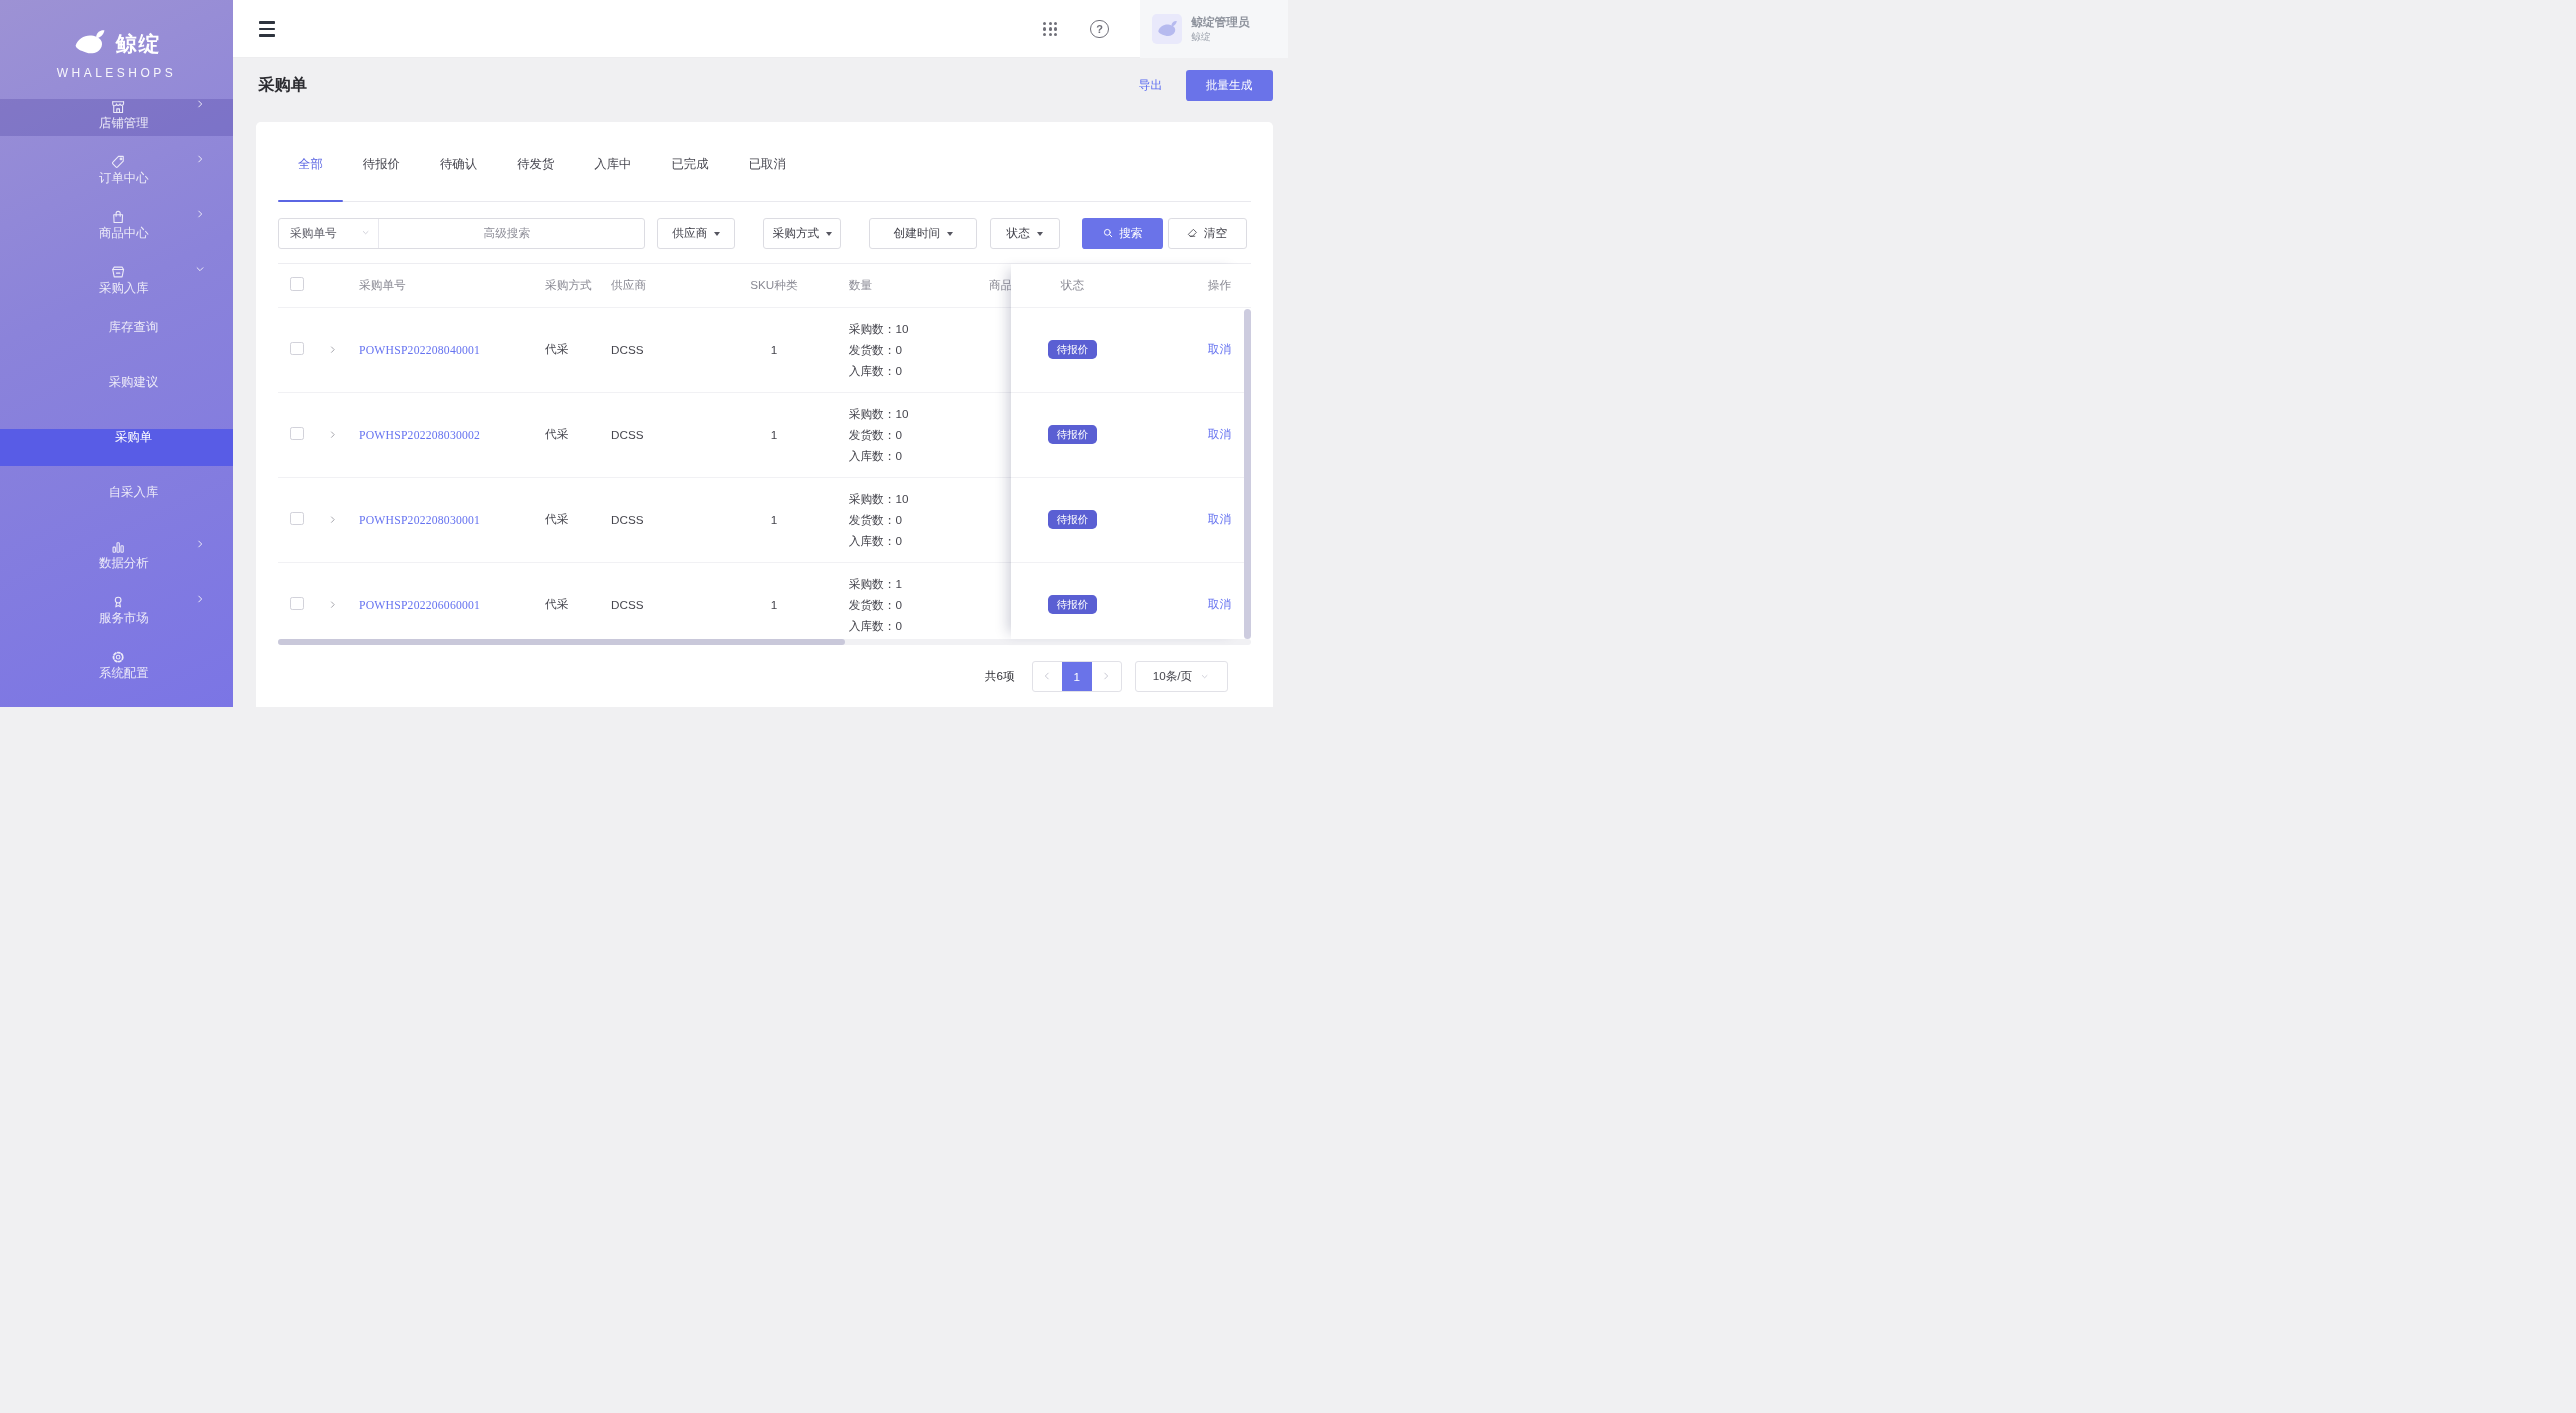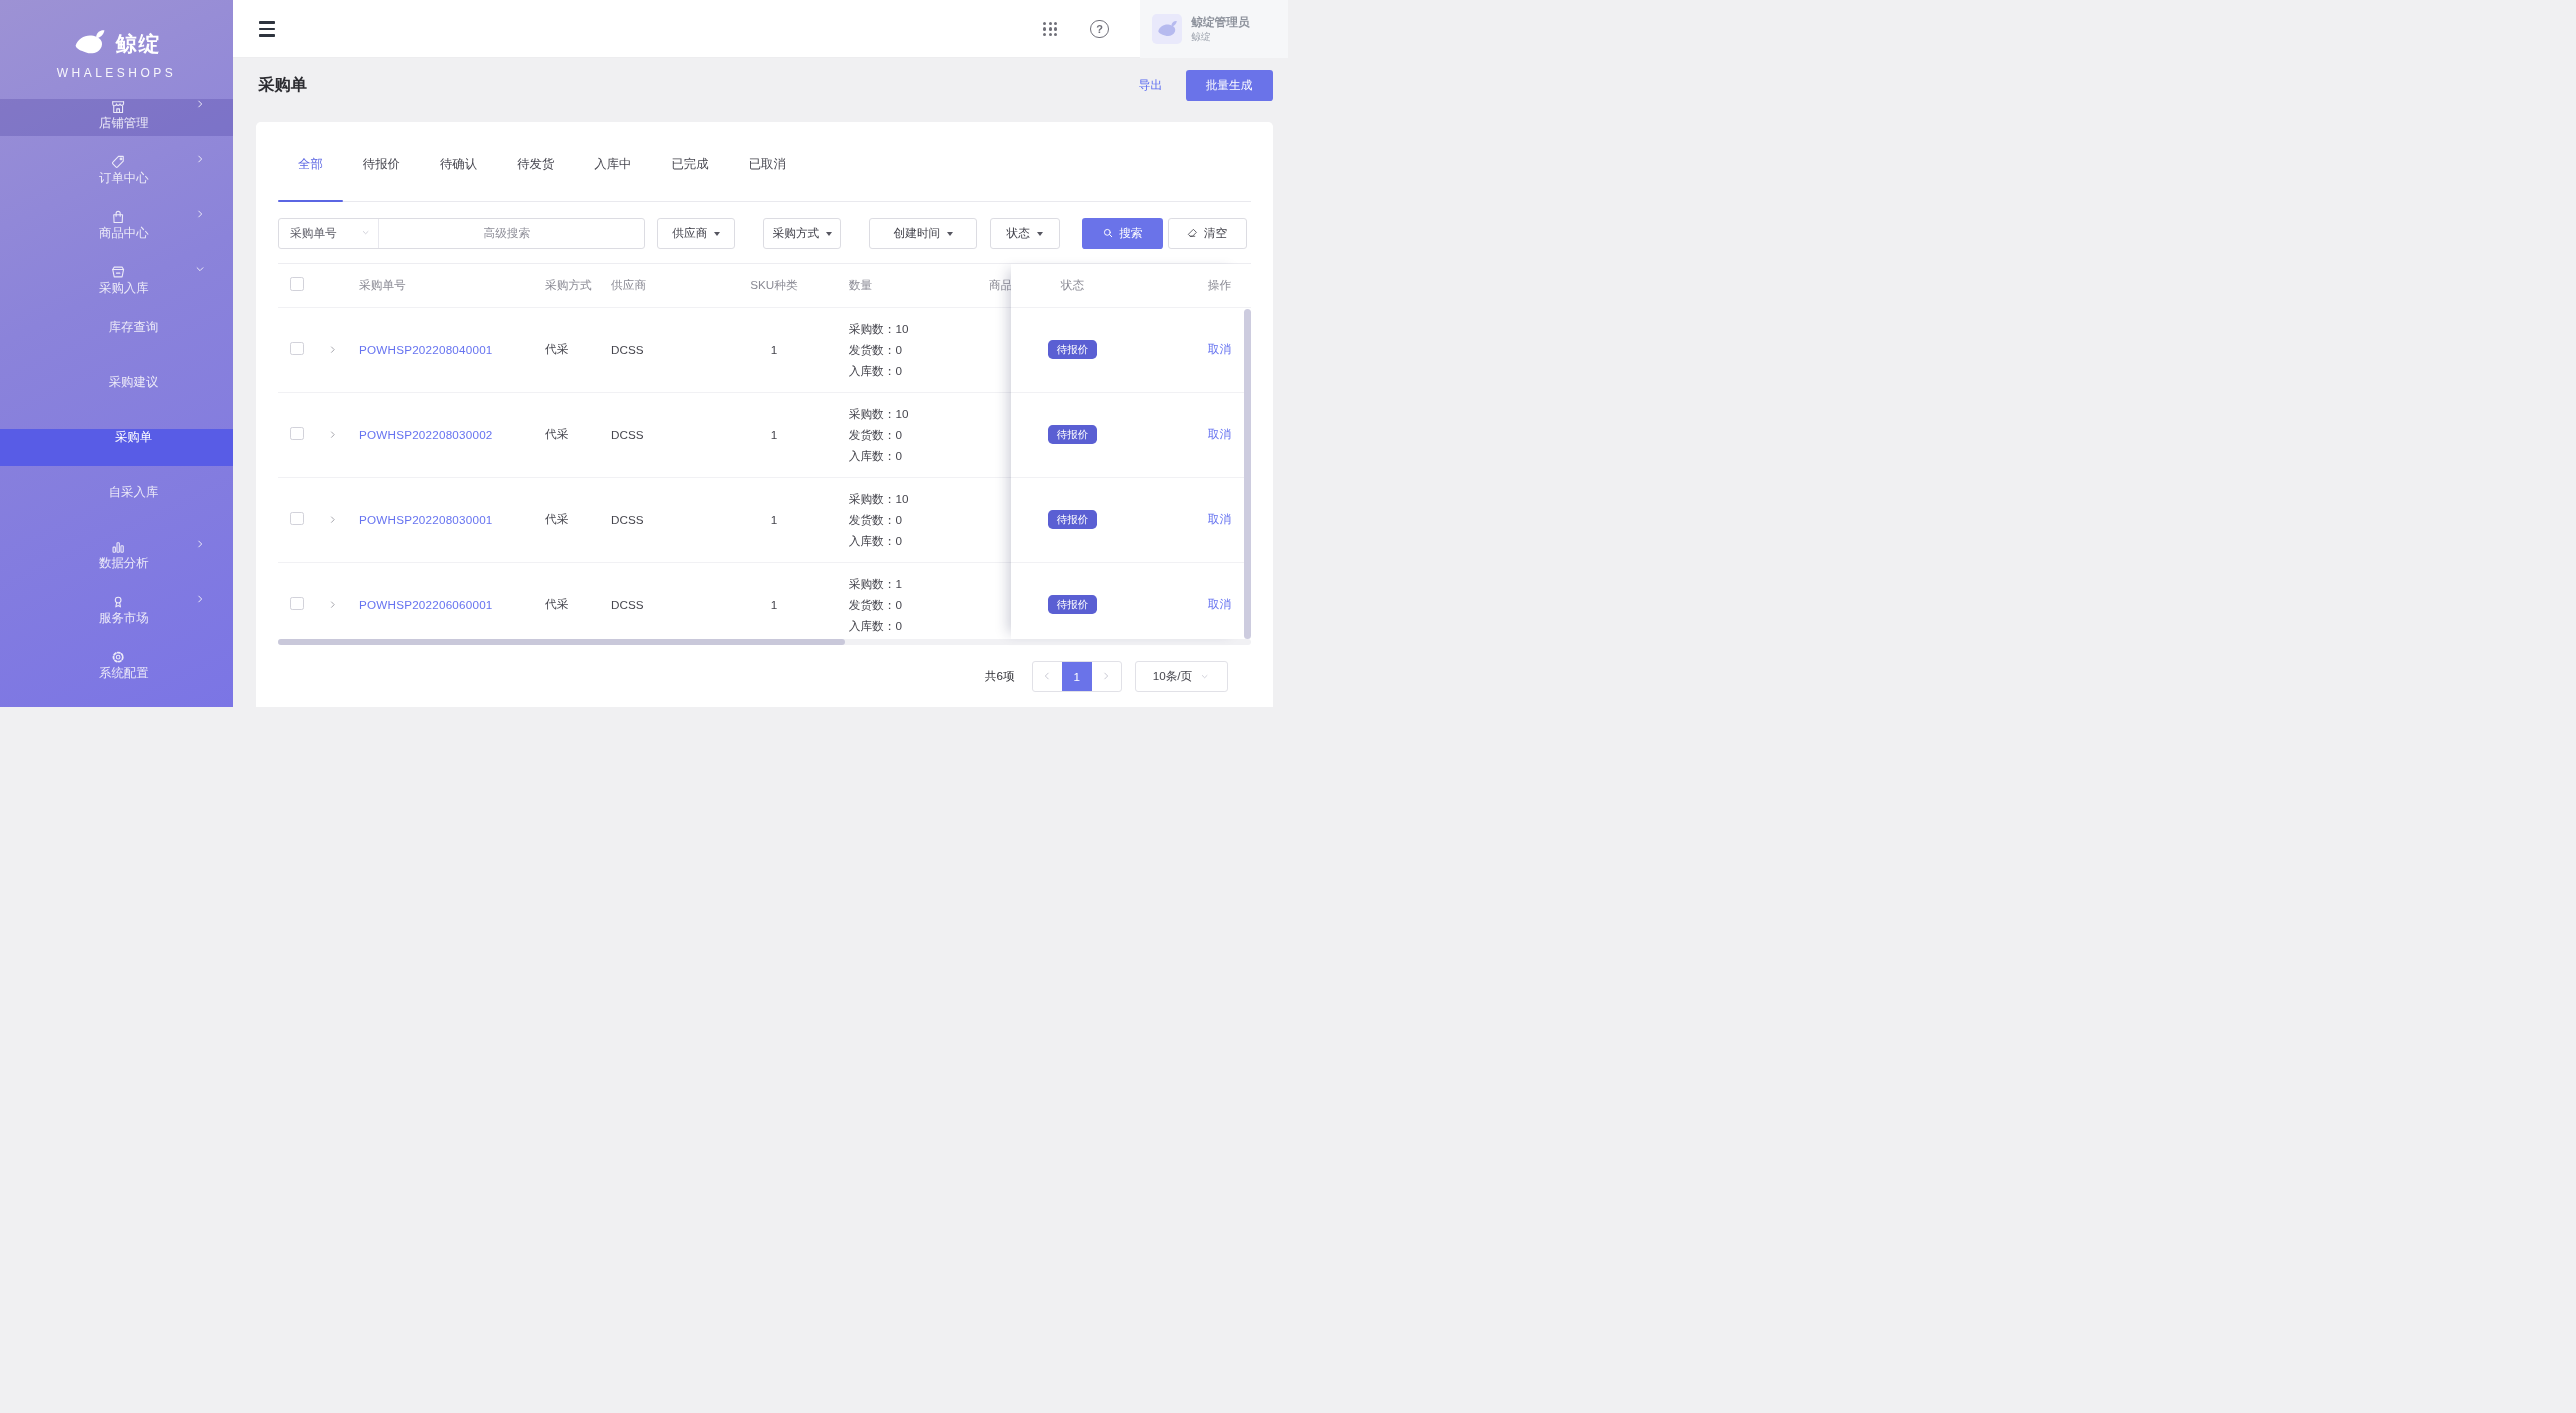--- a/index.html
+++ b/index.html
@@ -87,21 +87,21 @@
   .c1 { width:50px; padding-left:12.4px; }
   .c2 { width:31px; display:flex; align-items:center; }
   .c3 { width:186px; }
   .c4 { width:66px; }
   .c5 { width:93px; }
   .c6 { width:140px; text-align:center; }
   .c7 { width:145px; padding-left:4.7px; }
   .c8 { flex:1 1 auto; min-width:0; overflow:hidden; white-space:nowrap; }
   .cb { width:13.2px; height:13.2px; border:1.2px solid #d2d2da; border-radius:2.3px; background:#fff; display:inline-block; cursor:pointer; }
   .rowchev { display:flex; cursor:pointer; }
-  .idlink { color:#6673f0; cursor:pointer; text-decoration:none; letter-spacing:0.2px; }
+  .idlink { color:#6673f0; cursor:pointer; text-decoration:none; letter-spacing:0.2px;font-family:Liberation Serif, serif; }
   .qty div { line-height:21px; }
 
   .fixedcol { position:absolute; top:0; right:7px; width:233px; height:375px; background:#fff; overflow:hidden; z-index:2;
     box-shadow:-9.3px 0 12.4px -6.2px rgba(31,35,80,.22); }
   .fhead { height:44px; display:flex; align-items:center; color:#8a8a94; font-size:11.7px; border-bottom:0.8px solid #f1f1f4; }
   .frow { height:85px; display:flex; align-items:center; border-bottom:0.8px solid #f1f1f4; }
   .fc-status { width:124px; text-align:center; }
   .fc-action { flex:1; text-align:right; padding-right:12.4px; }
   .badge { display:inline-block; background:#5a5fd3; color:#fff; font-size:10.5px; padding:4.7px 8.5px; border-radius:4.7px; line-height:1; }
   .cancel { color:#6673f0; font-size:11.7px; cursor:pointer; text-decoration:none; }

